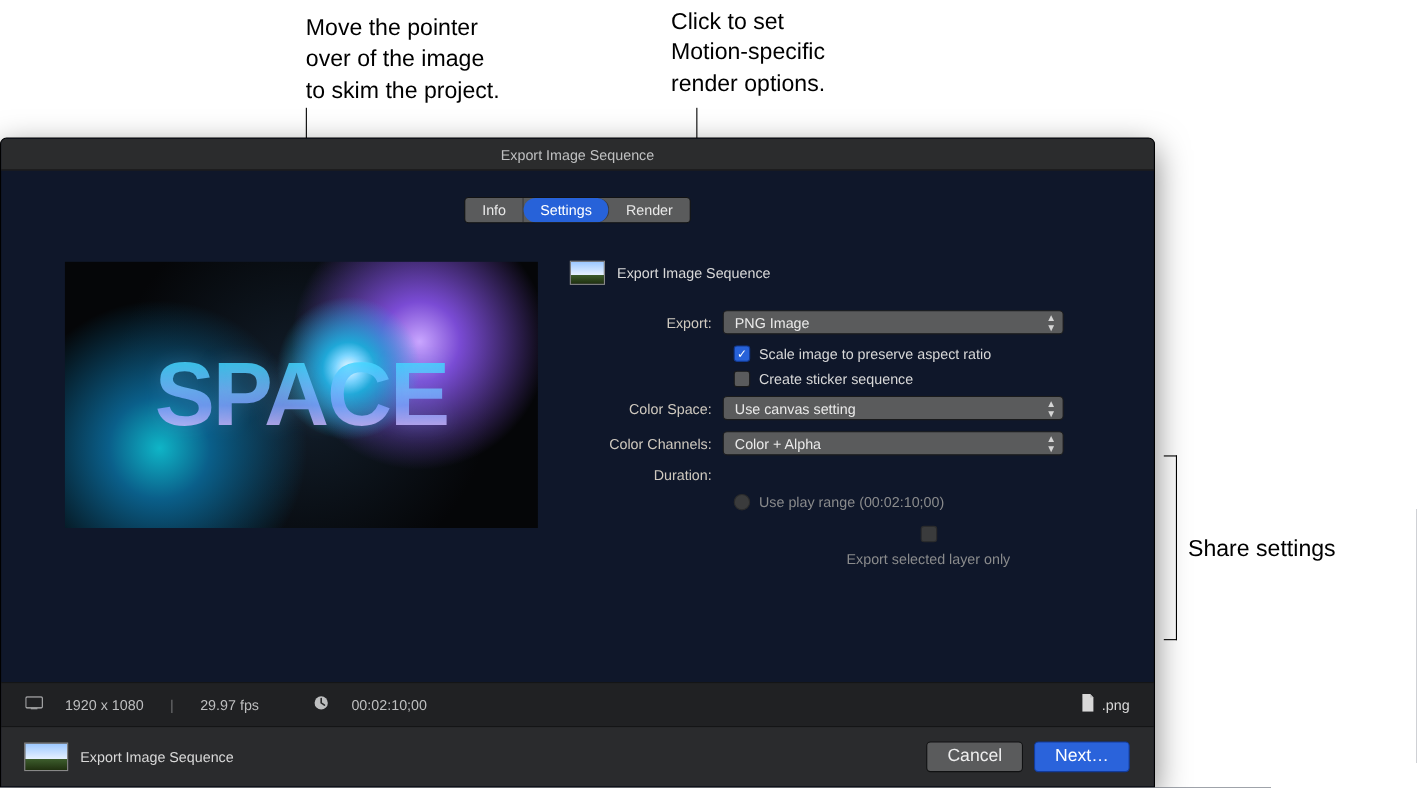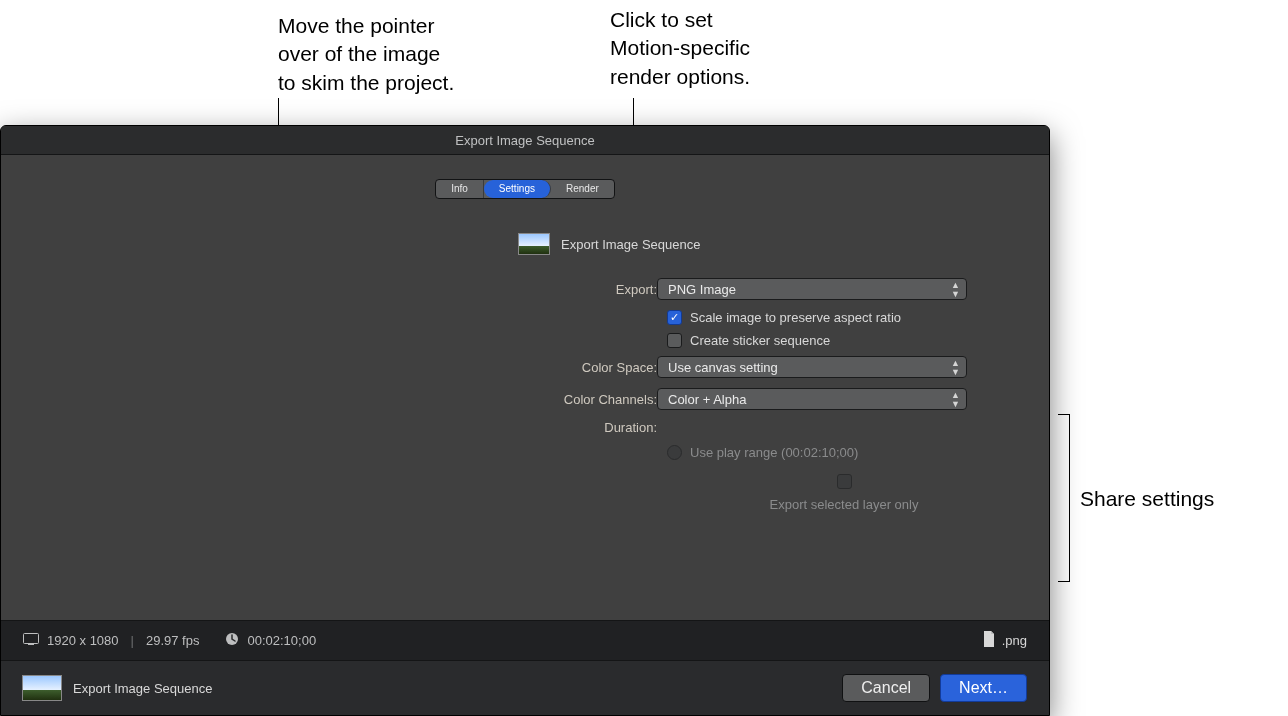--- a/index.html
+++ b/index.html
@@ -40,21 +40,21 @@
     white-space: nowrap;
   }
 
   
   .dialog {
     position: absolute;
     left: 0px;
     top: 125px;
     width: 1050px;
     height: 591px;
-    background: #404040;
+    background: #0f172a;
     color: #cfd0d1;
     border: 1px solid #000;
     border-radius: 6px 6px 0 0;
     overflow: hidden;
     box-shadow: 0 10px 30px rgba(0,0,0,0.5);
   }
   .titlebar {
     height: 29px;
     line-height: 29px;
     text-align: center;
@@ -71,21 +71,21 @@
   }
   .segmented {
     display: flex;
     border-radius: 4px;
     overflow: hidden;
     background: #5a5b5c;
     border: 1px solid #121314;
   }
   .segment {
     padding: 3px 15px 4px 15px;
-    font-size: 10px;
+    font-size: 13px;
     color: #e8e8e8;
     cursor: pointer;
     border-right: 1px solid #3a3b3c;
   }
   .segment:last-child { border-right: none; }
   .segment.active { background: #2762d9; color: #fff; border-radius: 11px; }
 
   .content {
     position: relative;
     margin: 20px 28px 0 28px;
@@ -140,20 +140,21 @@
   .panel-header span { font-size: 13px; color: #d8d8d8; }
 
   .form-row {
     display: flex;
     align-items: center;
     margin-bottom: 10px;
   }
   .form-label {
     width: 138px;
     text-align: right;
+    padding-right: 10px;
     color: #cfc9bf;
     font-size: 13px;
   }
   .form-field { flex: 1; display: flex; }
 
   .popup {
     position: relative;
     width: 310px;
     height: 22px;
     line-height: 22px;
@@ -209,21 +210,21 @@
     height: 40px;
     display: flex;
     align-items: center;
     justify-content: space-between;
     padding: 0 22px;
     color: #bdbebf;
     font-size: 13px;
     border-top: 1px solid #141516;
     background: #202123;
   }
-  .status-left { display: flex; align-items: center; gap: 8px; }
+  .status-left { display: flex; align-items: center; gap: 20px; }
   .status-sep { color: #6e6f70; padding: 0 4px; }
   .status-icon { display: inline-block; }
 
   .footer {
     position: absolute; left:0; right:0; bottom:0;
     height: 55px;
     background: #2a2b2d;
     display: flex;
     align-items: center;
     justify-content: space-between;
@@ -280,20 +281,23 @@
   <div class="tabrow">
     <div class="segmented">
       <div class="segment">Info</div>
       <div class="segment active">Settings</div>
       <div class="segment">Render</div>
     </div>
   </div>
 
   <div class="content">
 
+    <div class="preview">
+      <div class="preview-text">SPACE</div>
+    </div>
 
     <div class="settings-panel">
 
       <div class="panel-header">
         <div class="thumb"></div>
         <span>Export Image Sequence</span>
       </div>
 
       <div class="form-row">
         <div class="form-label">Export:</div>

